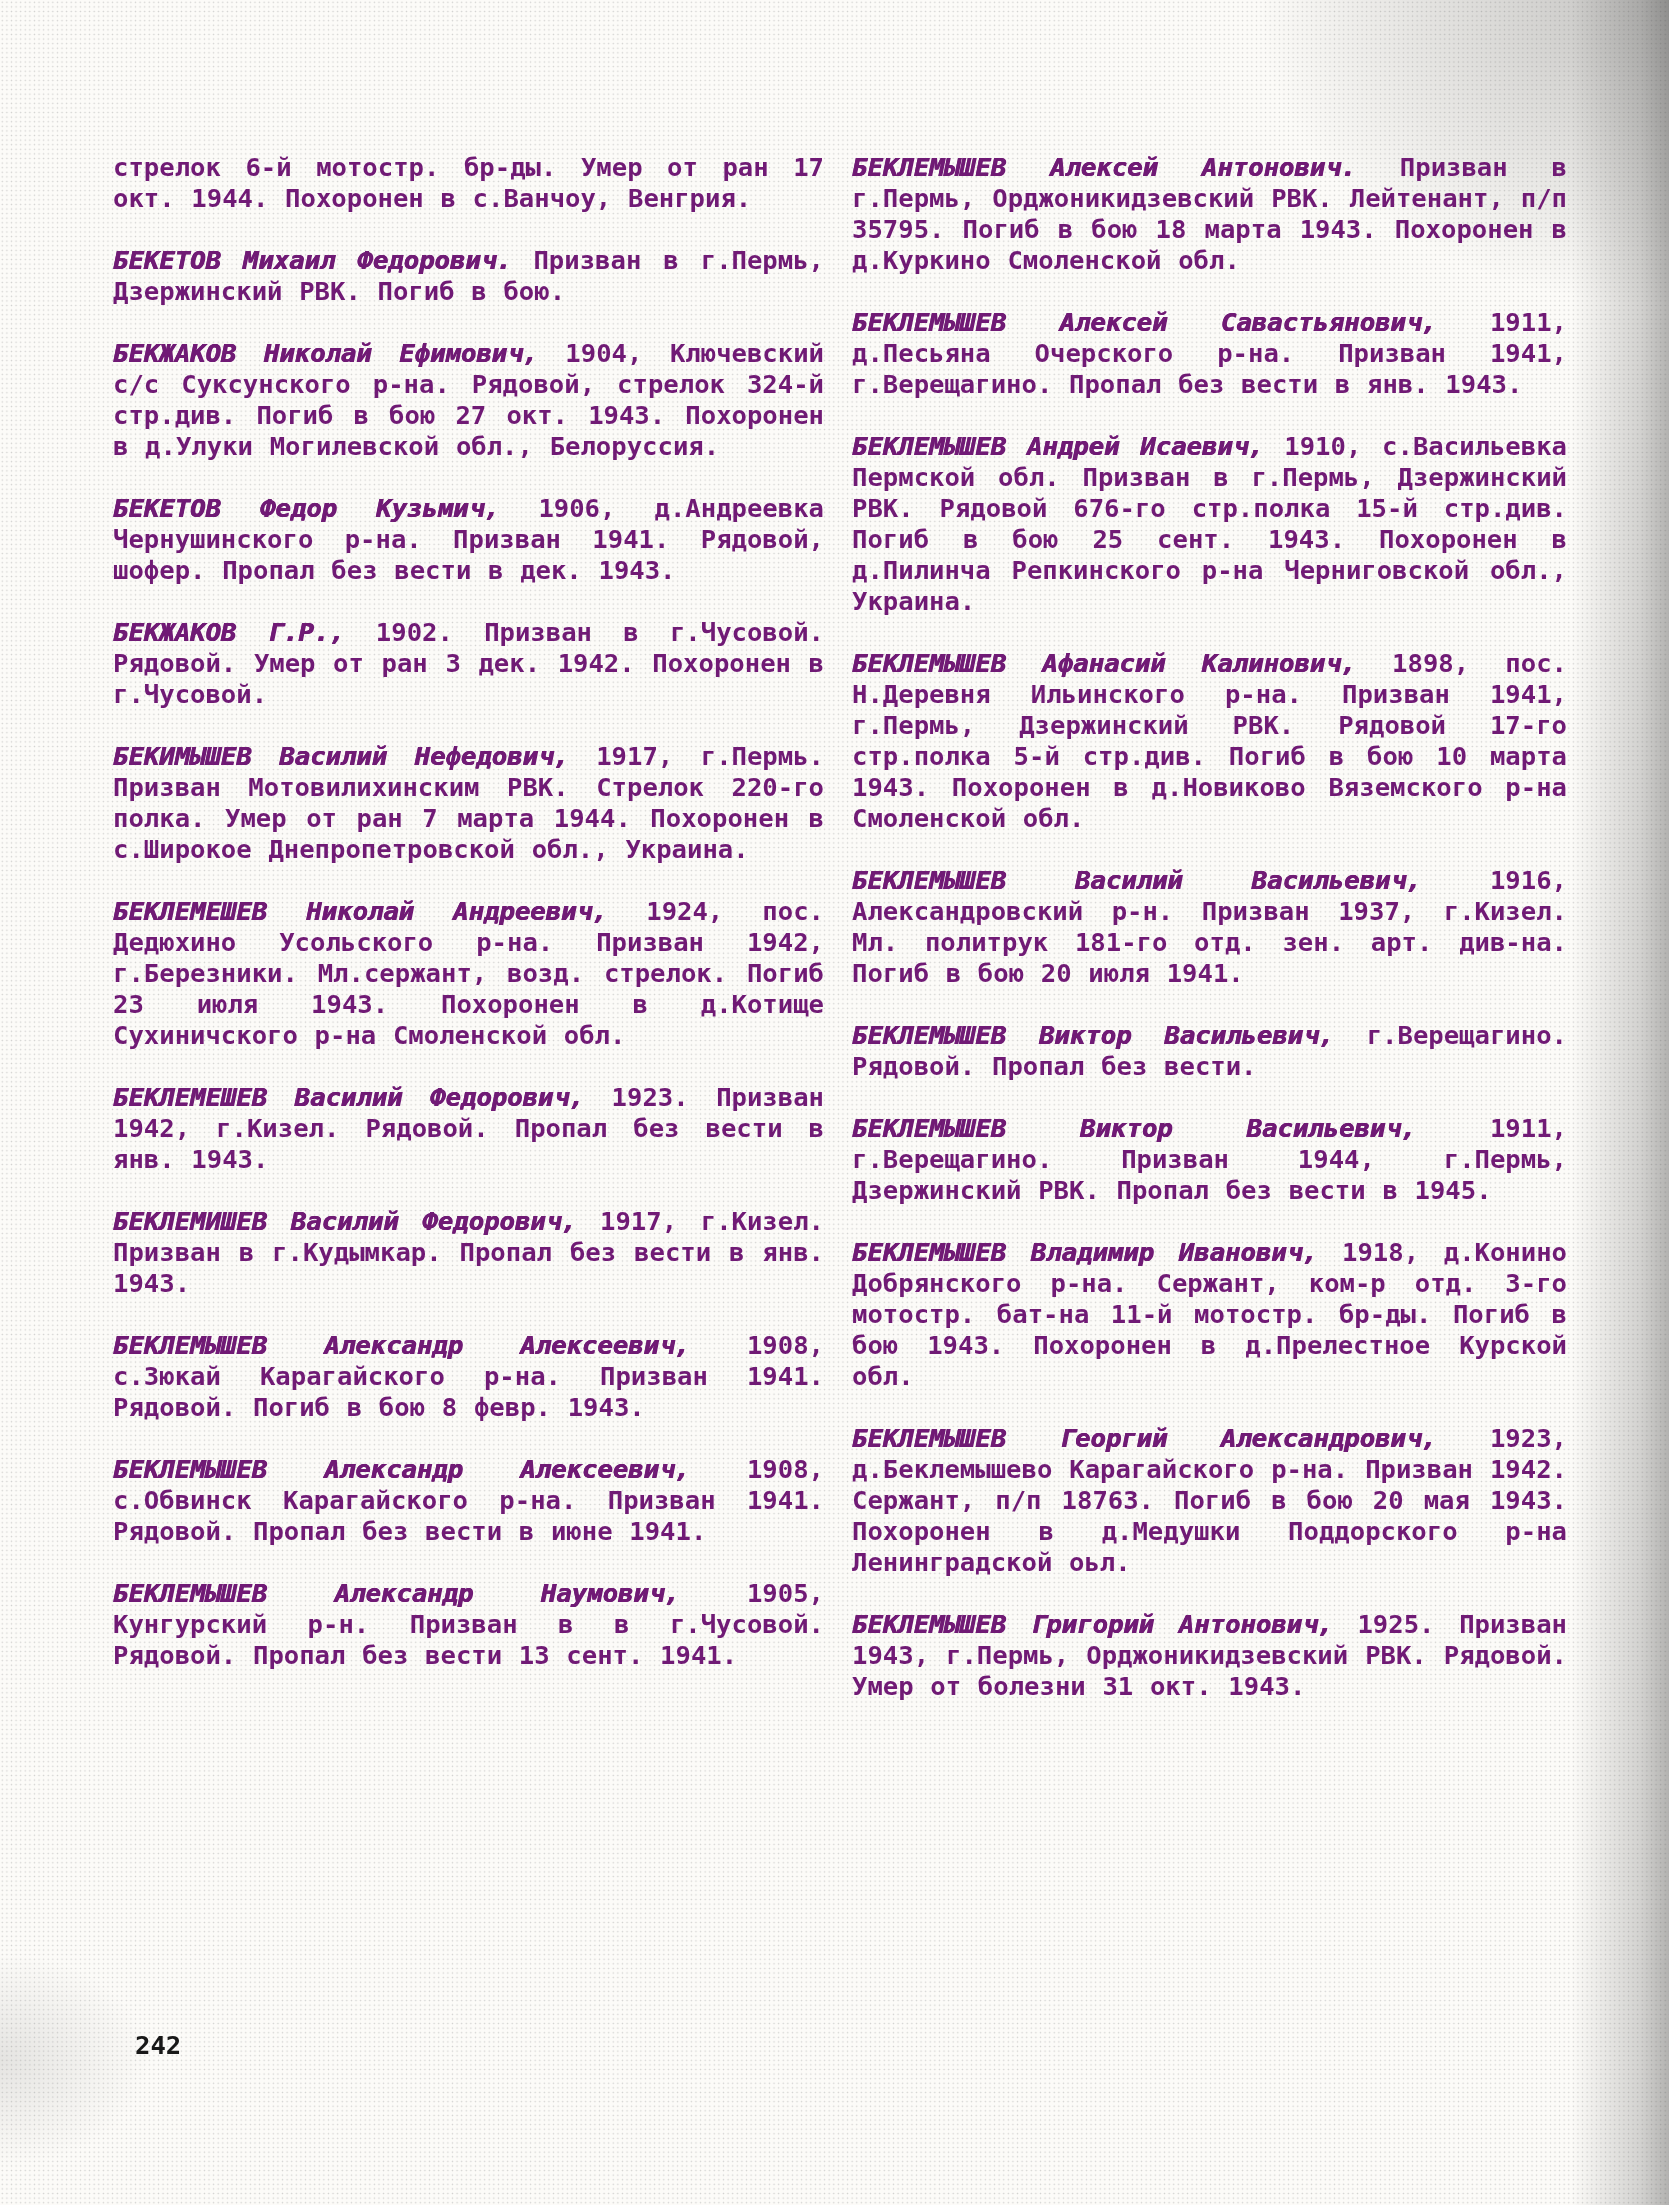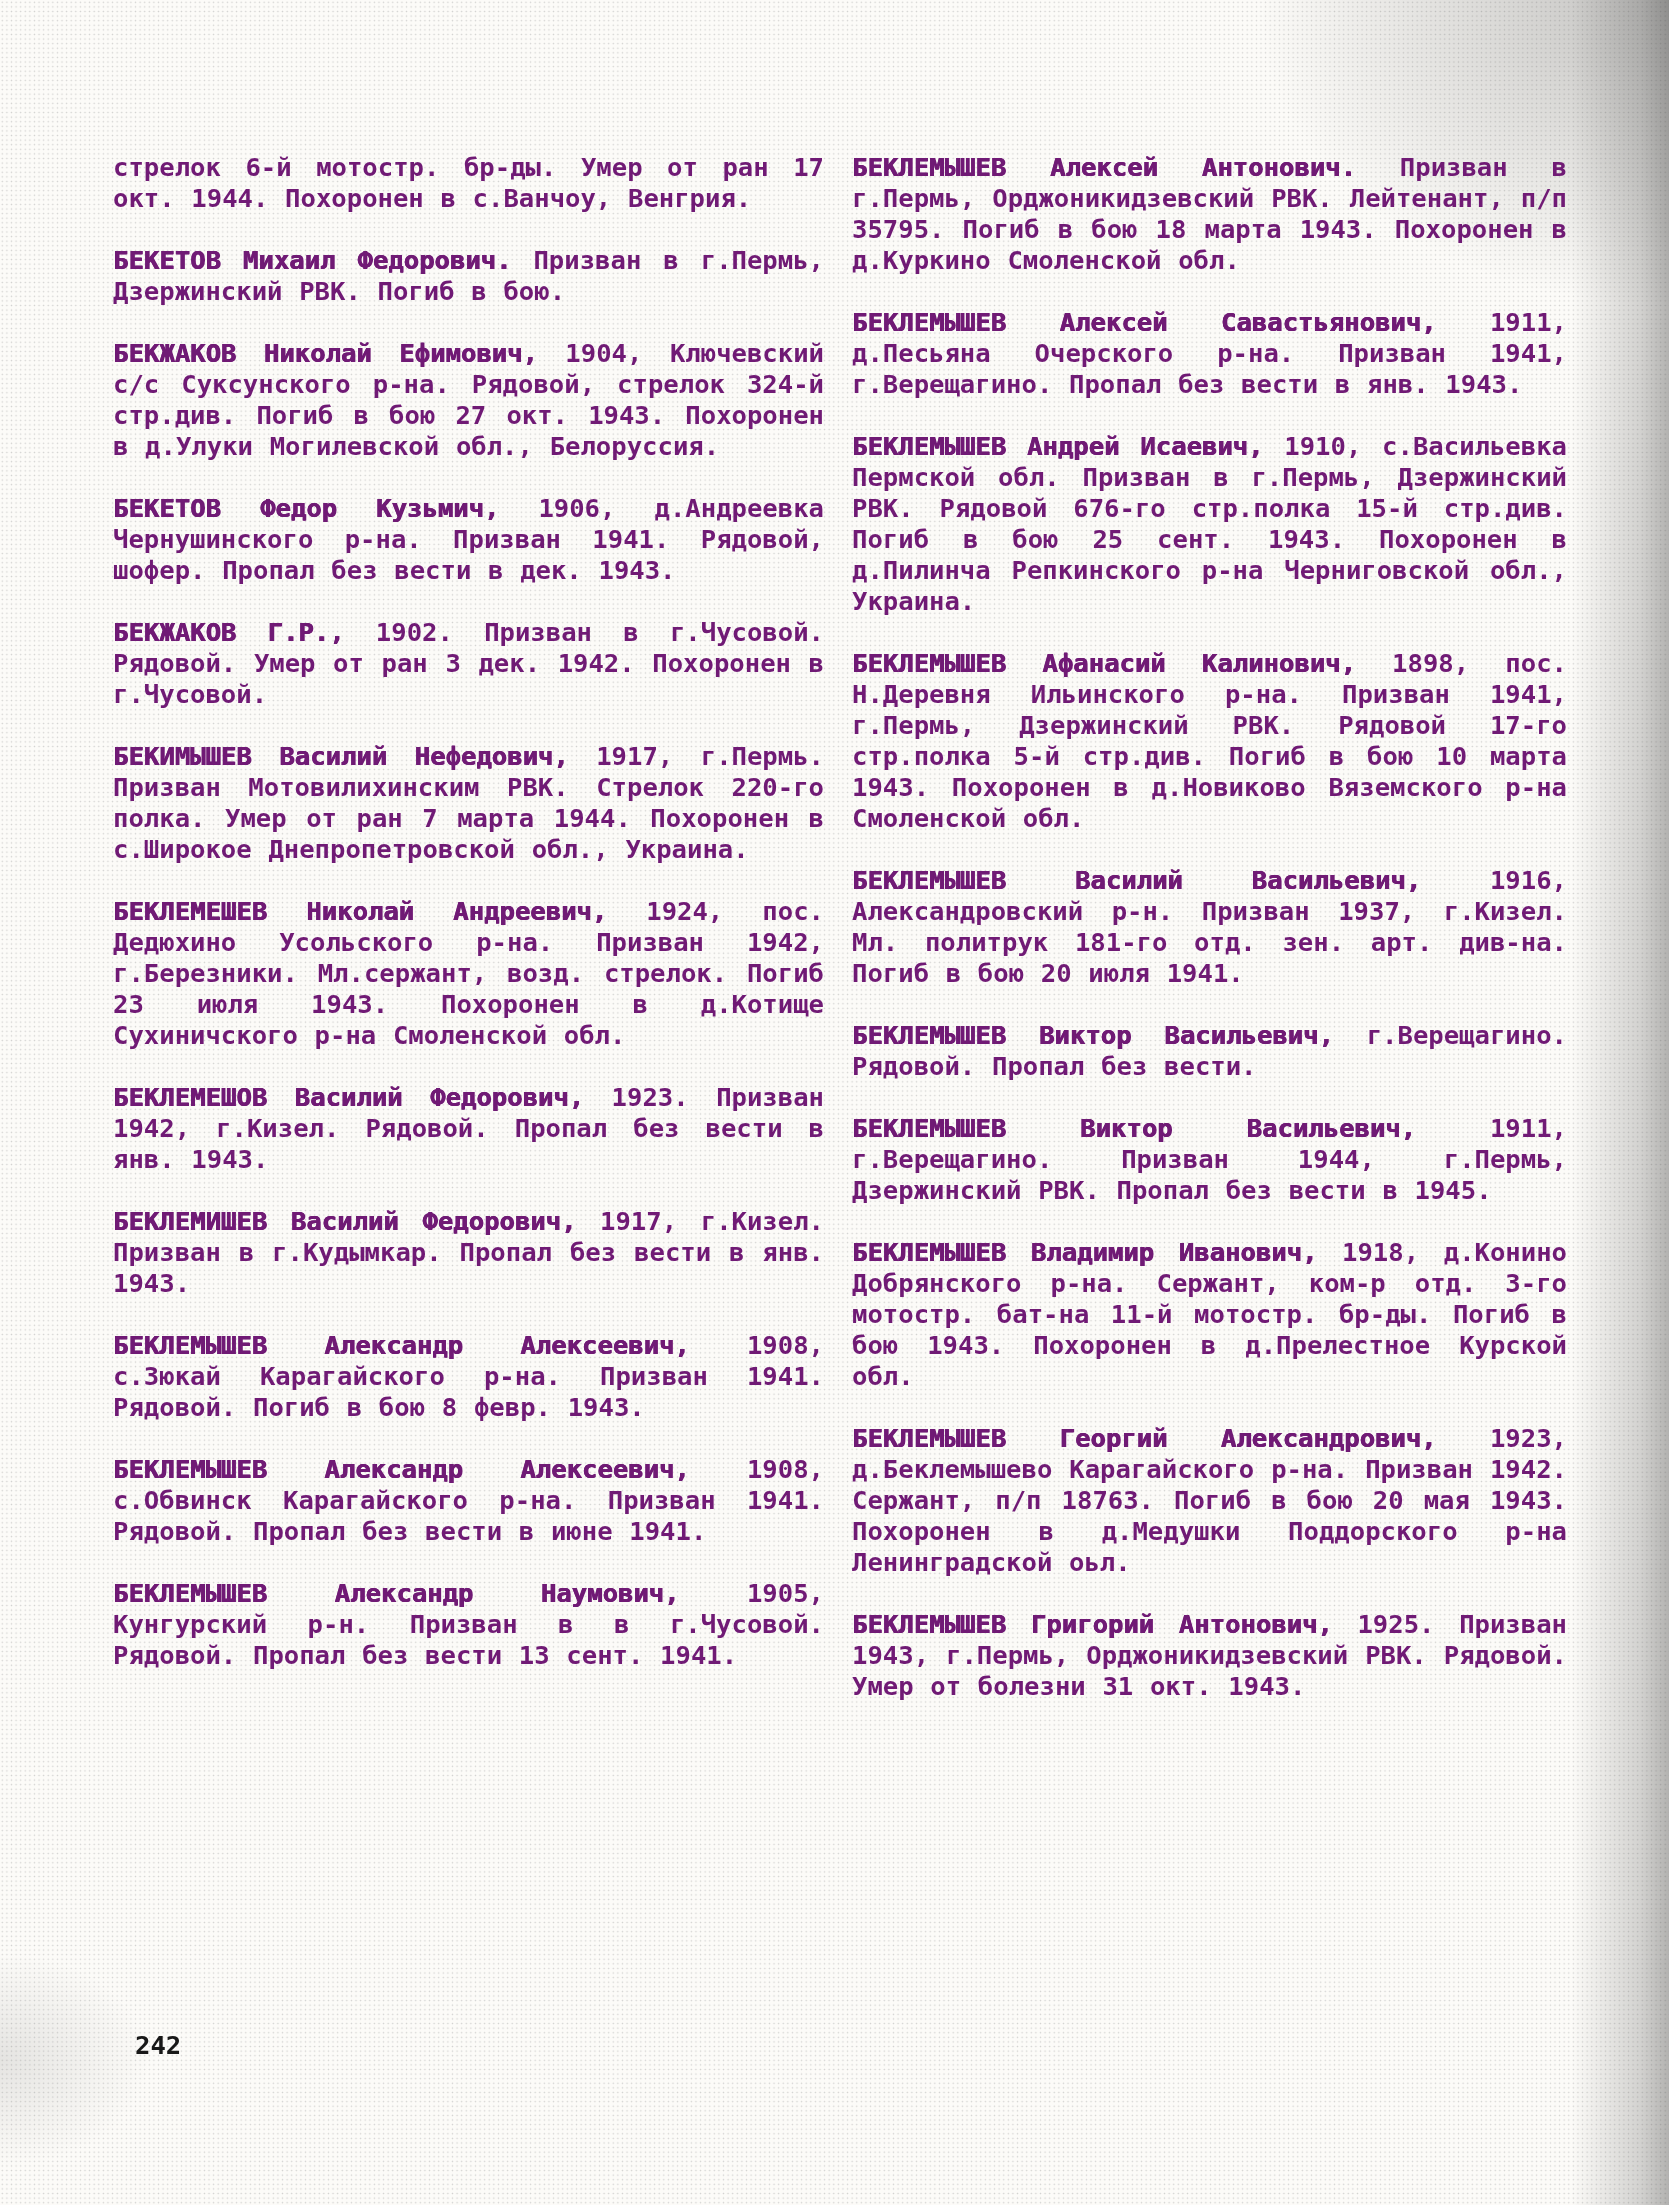--- a/index.html
+++ b/index.html
@@ -35,21 +35,21 @@
   .col {
     position:absolute; top:152px; width:711px;
     font-size:25.6px; line-height:31px; font-weight:700;
     color:#701a75; text-align:justify;
     word-spacing:1.3px;
   }
   .col-left  { left:113px; }
   .col-right { left:852px; width:715px; }
   p.entry { margin:0 0 31px 0; }
   
-  .nm { text-shadow:0.7px 0 0 currentColor, 0 0.3px 0 currentColor; }
+  .nm { text-shadow:0.7px 0 0 currentColor, 0 0.3px 0 currentColor;font-style:italic; }
   .pageno {
     position:absolute; left:135px; top:2030px;
     font-size:25.6px; line-height:31px; font-weight:700; color:#181818;
   }
 </style>
 </head>
 <body>
 
 <div class="halftone"></div>
 <div class="corner-tr"></div>
@@ -57,21 +57,21 @@
 <div class="smudge-bl"></div>
 
 <div class="col col-left">
   <p class="entry"><span class="nm"></span><span>стрелок 6-й мотостр. бр-ды. Умер от ран 17 окт. 1944. Похоронен в с.Ванчоу, Венгрия.</span></p>
   <p class="entry"><span class="nm">БЕКЕТОВ Михаил Федорович.</span><span> Призван в г.Пермь, Дзержинский РВК. Погиб в бою.</span></p>
   <p class="entry"><span class="nm">БЕКЖАКОВ Николай Ефимович,</span><span> 1904, Ключевский с/с Суксунского р-на. Рядовой, стрелок 324-й стр.див. Погиб в бою 27 окт. 1943. Похоронен в д.Улуки Могилевской обл., Белоруссия.</span></p>
   <p class="entry"><span class="nm">БЕКЕТОВ Федор Кузьмич,</span><span> 1906, д.Андреевка Чернушинского р-на. Призван 1941. Рядовой, шофер. Пропал без вести в дек. 1943.</span></p>
   <p class="entry"><span class="nm">БЕКЖАКОВ Г.Р.,</span><span> 1902. Призван в г.Чусовой. Рядовой. Умер от ран 3 дек. 1942. Похоронен в г.Чусовой.</span></p>
   <p class="entry"><span class="nm">БЕКИМЫШЕВ Василий Нефедович,</span><span> 1917, г.Пермь. Призван Мотовилихинским РВК. Стрелок 220-го полка. Умер от ран 7 марта 1944. Похоронен в с.Широкое Днепропетровской обл., Украина.</span></p>
   <p class="entry"><span class="nm">БЕКЛЕМЕШЕВ Николай Андреевич,</span><span> 1924, пос. Дедюхино Усольского р-на. Призван 1942, г.Березники. Мл.сержант, возд. стрелок. Погиб 23 июля 1943. Похоронен в д.Котище Сухиничского р-на Смоленской обл.</span></p>
-  <p class="entry"><span class="nm">БЕКЛЕМЕШОВ Василий Федорович,</span><span> 1923. Призван 1942, г.Кизел. Рядовой. Пропал без вести в янв. 1943.</span></p>
+  <p class="entry"><span class="nm">БЕКЛЕМЕШЕВ Василий Федорович,</span><span> 1923. Призван 1942, г.Кизел. Рядовой. Пропал без вести в янв. 1943.</span></p>
   <p class="entry"><span class="nm">БЕКЛЕМИШЕВ Василий Федорович,</span><span> 1917, г.Кизел. Призван в г.Кудымкар. Пропал без вести в янв. 1943.</span></p>
   <p class="entry"><span class="nm">БЕКЛЕМЫШЕВ Александр Алексеевич,</span><span> 1908, с.Зюкай Карагайского р-на. Призван 1941. Рядовой. Погиб в бою 8 февр. 1943.</span></p>
   <p class="entry"><span class="nm">БЕКЛЕМЫШЕВ Александр Алексеевич,</span><span> 1908, с.Обвинск Карагайского р-на. Призван 1941. Рядовой. Пропал без вести в июне 1941.</span></p>
   <p class="entry"><span class="nm">БЕКЛЕМЫШЕВ Александр Наумович,</span><span> 1905, Кунгурский р-н. Призван в в г.Чусовой. Рядовой. Пропал без вести 13 сент. 1941.</span></p>
 </div>
 
 <div class="col col-right">
   <p class="entry"><span class="nm">БЕКЛЕМЫШЕВ Алексей Антонович.</span><span> Призван в г.Пермь, Орджоникидзевский РВК. Лейтенант, п/п 35795. Погиб в бою 18 марта 1943. Похоронен в д.Куркино Смоленской обл.</span></p>
   <p class="entry"><span class="nm">БЕКЛЕМЫШЕВ Алексей Савастьянович,</span><span> 1911, д.Песьяна Очерского р-на. Призван 1941, г.Верещагино. Пропал без вести в янв. 1943.</span></p>
   <p class="entry"><span class="nm">БЕКЛЕМЫШЕВ Андрей Исаевич,</span><span> 1910, с.Васильевка Пермской обл. Призван в г.Пермь, Дзержинский РВК. Рядовой 676-го стр.полка 15-й стр.див. Погиб в бою 25 сент. 1943. Похоронен в д.Пилинча Репкинского р-на Черниговской обл., Украина.</span></p>

